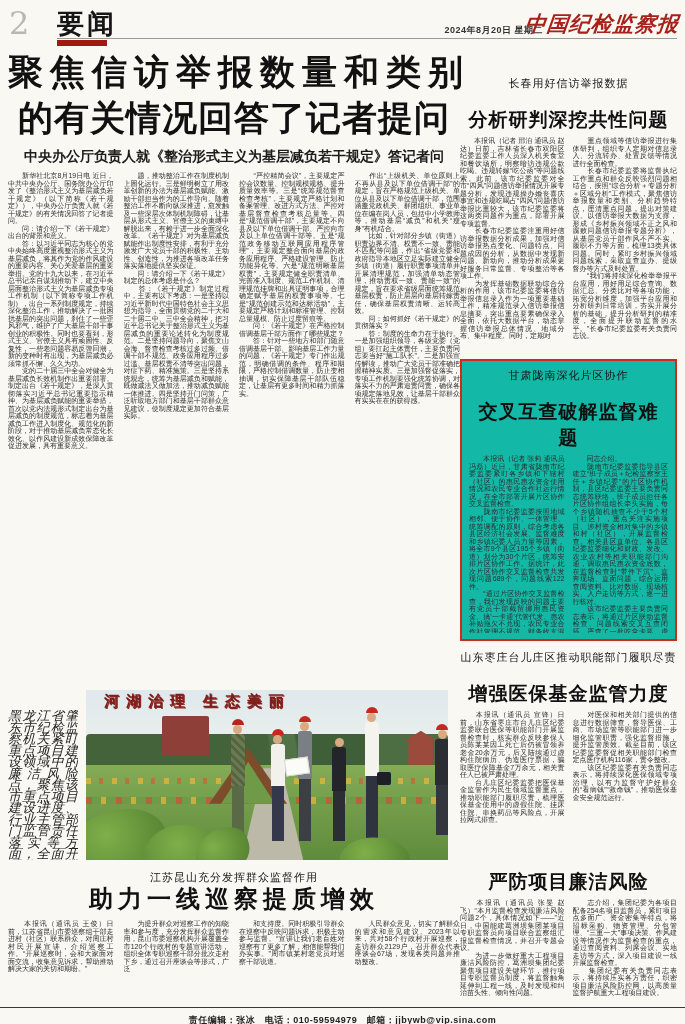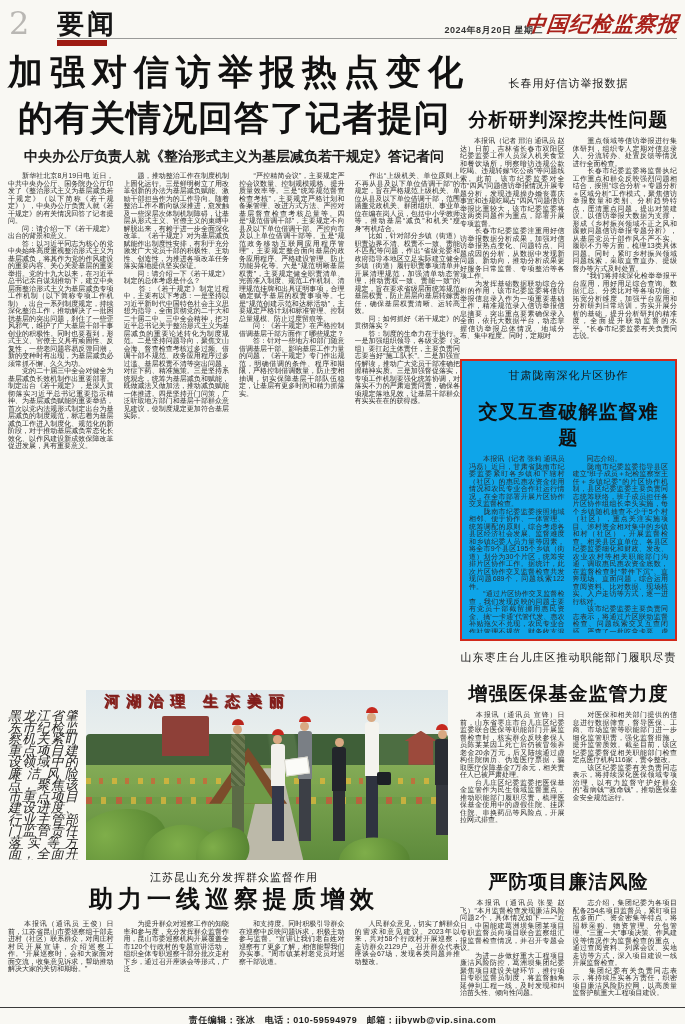--- a/index.html
+++ b/index.html
@@ -69,21 +69,21 @@
   .h2b{font-family:"Liberation Serif",serif;font-weight:700;font-size:24px;letter-spacing:5px;
        text-align:center;color:#111;line-height:30px;}
   .bottom-cols .bodytext{height:76px;}
   
   .right{position:absolute;left:460px;top:76px;width:217px;}
   .r-art{margin-bottom:0;}
   .r-head{font-family:"Liberation Serif",serif;font-weight:900;font-size:19px;letter-spacing:1px;
           text-align:center;color:#101010;line-height:26px;margin-top:17px;}
   .r-cols{display:flex;gap:8px;margin-top:4px;}
   .r1 .bodytext{height:212px;}
-  .boxed{border:2px solid #d12a1c;padding:7px 7px 6px;margin-top:10px;background:#0ea5e9;}
+  .boxed{border:2px solid #d12a1c;padding:7px 7px 6px;margin-top:10px;background:#14b8a6;}
   .boxed .bodytext{height:178px;}
   .r3{margin-top:9px;} .r3 .bodytext{height:140px;}
   .r4{margin-top:18px;} .r4 .bodytext{height:146px;}
   
   .footer{position:absolute;left:0;right:0;top:1007px;border-top:1.2px solid #3a3a3a;}
   .footer-text{margin-top:6px;text-align:center;font-size:9px;font-weight:700;color:#222;letter-spacing:.5px;}
 </style>
 </head>
 <body>
 
@@ -92,21 +92,21 @@
   <div class="hdr">
     <div class="pagenum">2</div>
     <div class="section">要闻</div>
     <div class="hdr-rule"></div>
     <div class="red-bar"></div>
     <div class="date">2024年8月20日  星期二</div>
     <div class="masthead">中国纪检监察报</div>
   </div>
 
   <div class="left">
-    <div class="h1 l1">加强对信访举报热点变化</div>
+    <div class="h1 l1">聚焦信访举报数量和类别</div>
     <div class="h1 l2">的有关情况回答了记者提问</div>
     <div class="subtitle">中央办公厅负责人就《整治形式主义为基层减负若干规定》答记者问</div>
     <div class="cols main-cols">
       <div class="bodytext">　　新华社北京8月19日电 近日，中共中央办公厅、国务院办公厅印发了《整治形式主义为基层减负若干规定》（以下简称《若干规定》），中央办公厅负责人就《若干规定》的有关情况回答了记者提问。
 　　问：请介绍一下《若干规定》出台的背景和意义。
 　　答：以习近平同志为核心的党中央始终高度重视整治形式主义为基层减负，将其作为党的作风建设的重要内容、关心关爱基层的重要举措。党的十九大以来，在习近平总书记亲自谋划推动下，建立中央层面整治形式主义为基层减负专项工作机制（以下简称专项工作机制），出台一系列制度规定，持续深化整治工作，推动解决了一批困扰基层的突出问题，刹住了一些歪风邪气，维护了广大基层干部干事创业的积极性。同时也要看到，形式主义、官僚主义具有顽固性、反复性，一些老问题容易反弹回潮，新的变种时有出现，为基层减负必须常抓不懈、久久为功。
 　　党的二十届三中全会对健全为基层减负长效机制作出重要部署。制定出台《若干规定》，是深入贯彻落实习近平总书记重要指示精神、为基层减负赋能的重要举措，首次以党内法规形式制定出台为基层减负的制度规范，标志着为基层减负工作进入制度化、规范化的新阶段，对于推动基层减负常态化长效化、以作风建设新成效保障改革促进发展，具有重要意义。</div>
       <div class="bodytext">　　题，推动整治工作在制度机制上固化运行。三是鲜明树立了用改革创新的办法为基层减负赋能、激励干部担当作为的工作导向。随着整治工作不断向纵深推进，愈发触及一些深层次体制机制障碍，让基层从形式主义、官僚主义的束缚中解脱出来，有赖于进一步全面深化改革。《若干规定》对为基层减负赋能作出制度性安排，有利于充分激发广大党员干部的积极性、主动性、创造性，为推进各项改革任务落实落地提供坚实保证。
 　　问：请介绍一下《若干规定》制定的总体考虑是什么？
 　　答：《若干规定》制定过程中，主要有以下考虑：一是坚持以习近平新时代中国特色社会主义思想为指导，全面贯彻党的二十大和二十届二中、三中全会精神，把习近平总书记关于整治形式主义为基层减负的重要论述转化为制度规范。二是坚持问题导向，聚焦文山会海、督查检查考核过多过频、借调干部不规范、政务应用程序过多过滥、基层权责不清等突出问题，对症下药、精准施策。三是坚持系统观念，统筹为基层减负和赋能，既做减法又做加法，推动减负赋能一体推进。四是坚持开门问策，广泛听取地方部门和基层干部群众意见建议，使制度规定更加符合基层实际。</div>

